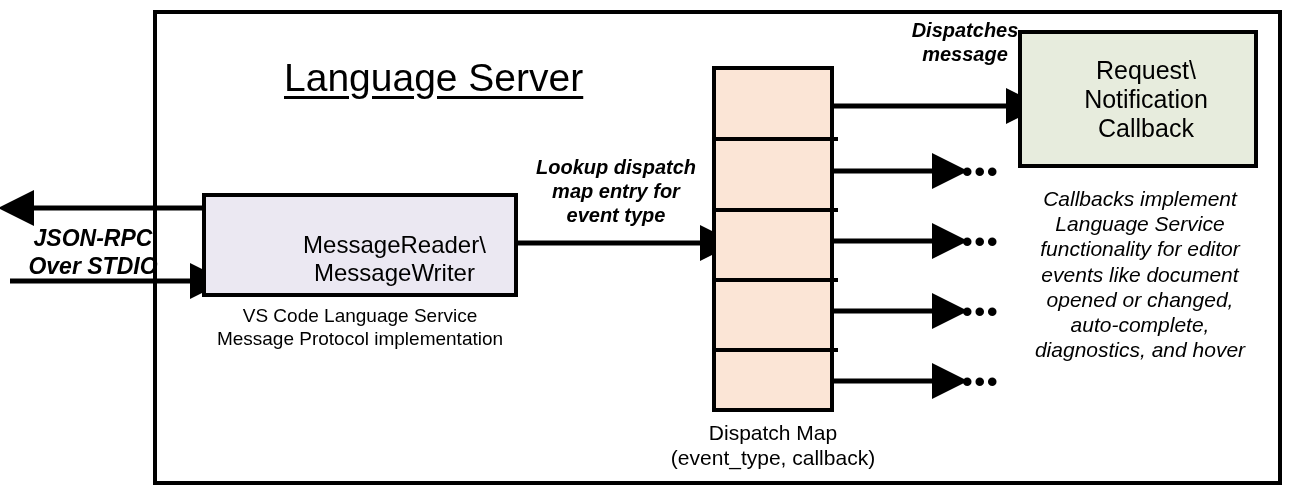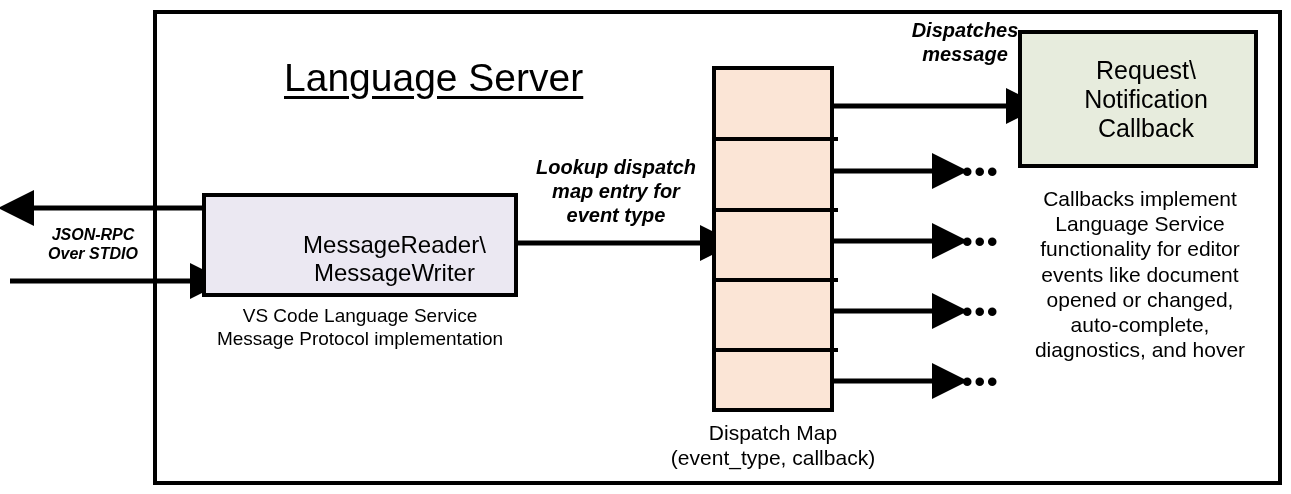--- a/index.html
+++ b/index.html
@@ -137,28 +137,29 @@
     top: 30px;
     width: 240px;
     height: 138px;
     font-size: 25px;
   }
   #callback-caption {
     left: 1000px;
     top: 186px;
     width: 280px;
     font-size: 21px;
+    font-style: italic;
   }
 
   
   #jsonrpc-label {
     left: 18px;
     top: 225px;
     width: 150px;
-    font-size: 16px;
+    font-size: 23px;
   }
   #lookup-label {
     left: 516px;
     top: 155px;
     width: 200px;
     font-size: 20px;
   }
   #dispatches-label {
     left: 880px;
     top: 18px;

